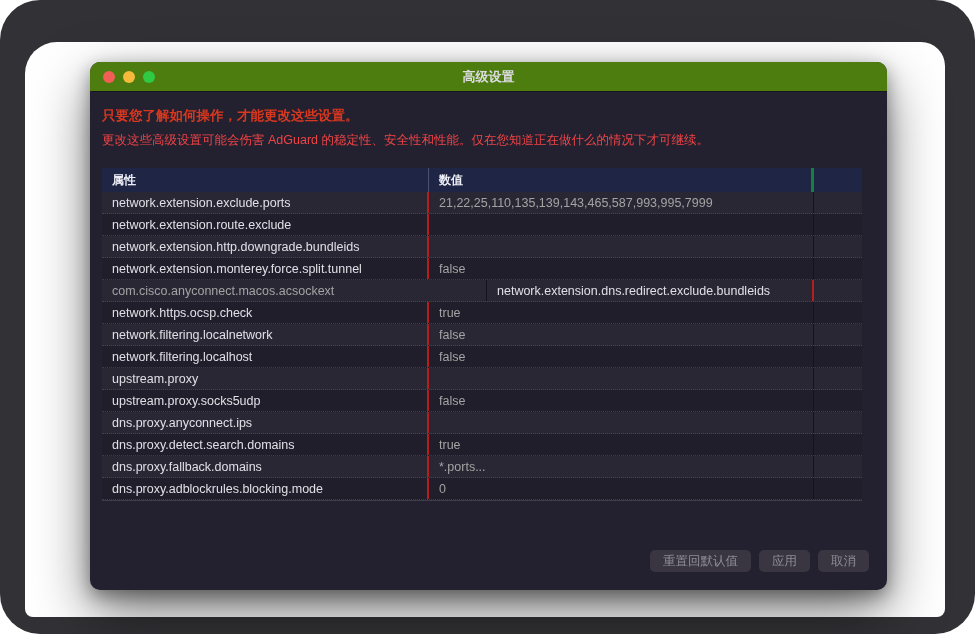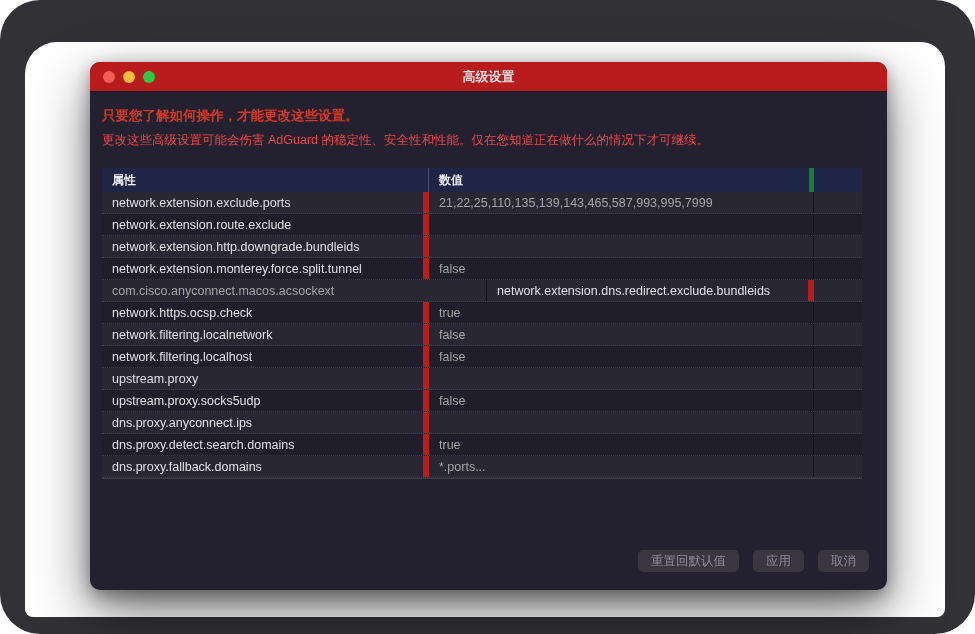--- a/index.html
+++ b/index.html
@@ -25,21 +25,21 @@
     position: absolute;
     left: 65px; top: 20px; width: 797px; height: 528px;
     background: #232030;
     border-radius: 10px;
     box-shadow: 0 22px 55px rgba(0,0,0,0.52), 0 6px 18px rgba(0,0,0,0.38);
     overflow: hidden;
   }
   .titlebar {
     position: relative;
     height: 30px;
-    background: #b91c1c;
+    background: #4d7c0f;
     border-bottom: 1px solid #171520;
     display: flex; align-items: center;
   }
   .traffic { display: flex; gap: 8px; padding-left: 13px; position: absolute; }
   .light { width: 12px; height: 12px; border-radius: 50%; }
   .titlebar-title {
     flex: 1; text-align: center;
     font-size: 13px; font-weight: bold; color: #dddce1;
   }
   .content { padding: 0 12px; }
@@ -64,43 +64,43 @@
     height: 24px;
     background: #1f2645;
     align-items: center;
   }
   .th {
     font-size: 12px; font-weight: bold; color: #edeef6;
     padding-left: 10px;
     height: 100%; display: flex; align-items: center;
   }
   .th.c1 { width: 327px; border-right: 1px solid #4a5070; }
-  .th.c2 { width: 385px; border-right: 5px solid #15803d; }
+  .th.c2 { width: 385px; border-right: 3px solid #15803d; }
   .th.c3 { width: 48px; }
   .tr {
     display: flex;
     height: 22px;
     align-items: center;
   }
   .tr:nth-child(odd)  { background: #2a2735; }
   .tr:nth-child(even) { background: #211e2b; }
   .tr { border-bottom: 1px dotted rgba(130,127,148,0.30); }
   .td {
     font-size: 12.5px; color: #e0dfe5;
     padding-left: 10px;
     height: 100%; display: flex; align-items: center;
     white-space: nowrap; overflow: hidden;
   }
-  .td.c1 { width: 327px; border-right: 6px solid #b91c1c; }
+  .td.c1 { width: 327px; border-right: 2px solid #b91c1c; }
   .td.c2 { width: 385px; border-right: 1px solid #15121d; color: #a3a3a3; }
   .td.c3 { width: 48px; }
   .footer {
     position: absolute;
     right: 18px; bottom: 18px;
-    display: flex; gap: 14px;
+    display: flex; gap: 8px;
   }
   .btn {
     height: 22px;
     padding: 0 13px;
     background: #3a3641;
     border: none;
     border-radius: 5px;
     font-family: inherit;
     font-size: 12.5px;
     color: #8f8c97;
@@ -207,20 +207,25 @@
     <div class="td c2">true</div>
     <div class="td c3"></div>
   </div>
 
   <div class="tr">
     <div class="td c1">dns.proxy.fallback.domains</div>
     <div class="td c2">*.ports...</div>
     <div class="td c3"></div>
   </div>
 
+  <div class="tr">
+    <div class="td c1">dns.proxy.adblockrules.blocking.mode</div>
+    <div class="td c2">0</div>
+    <div class="td c3"></div>
+  </div>
 </div>
         </div>
       </div>
 
       <div class="footer">
         <button class="btn">重置回默认值</button>
         <button class="btn">应用</button>
         <button class="btn">取消</button>
       </div>
 

